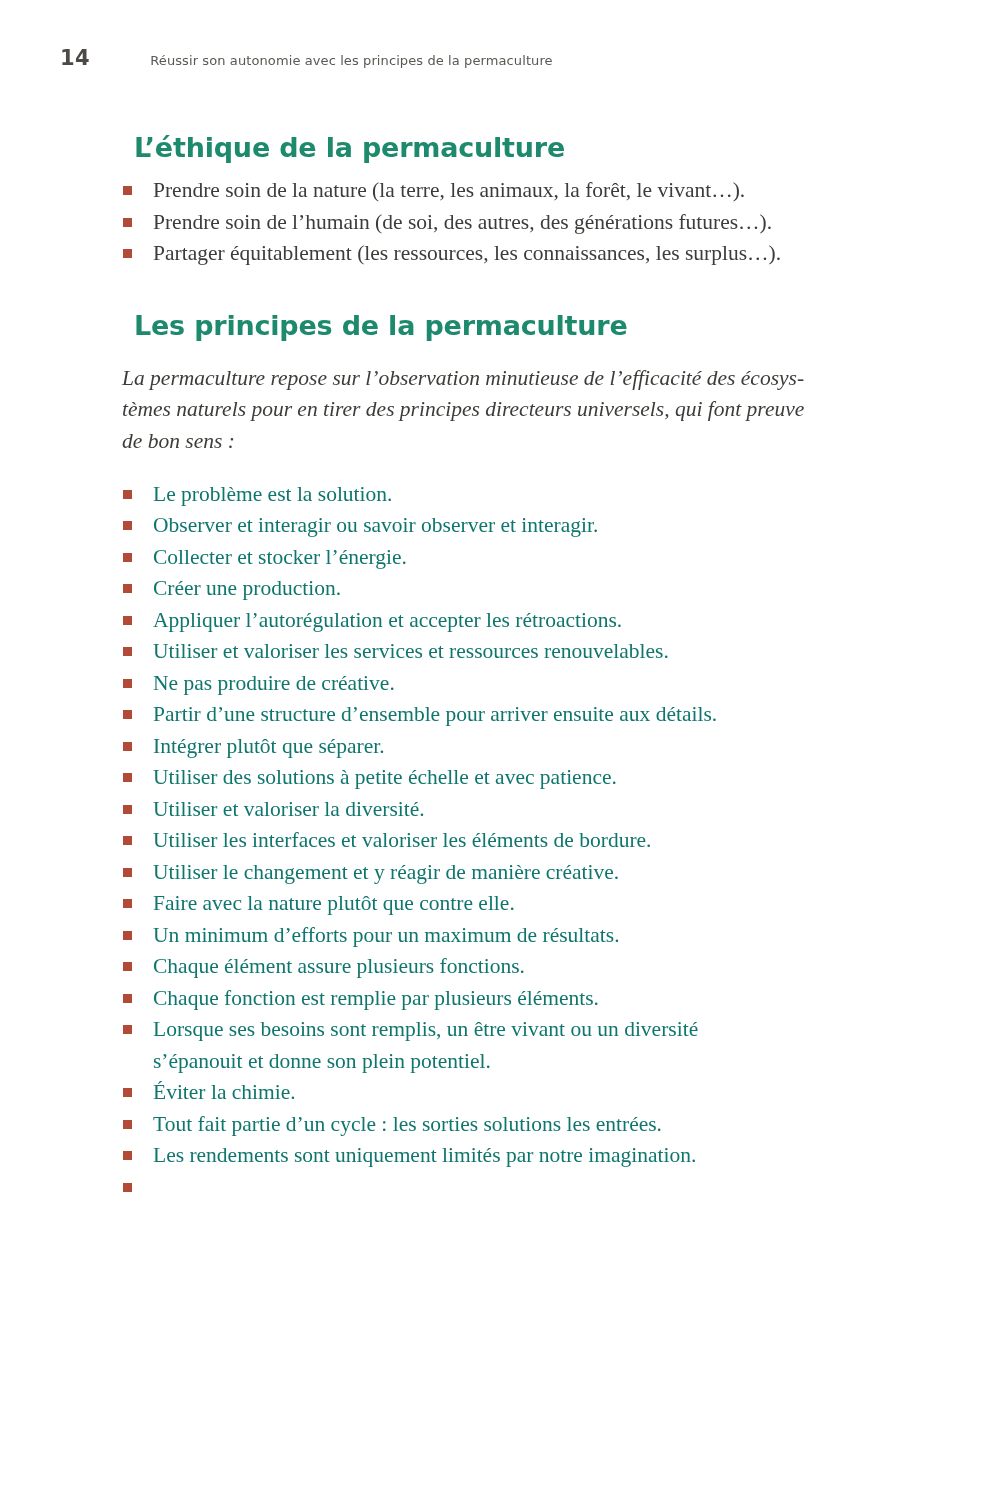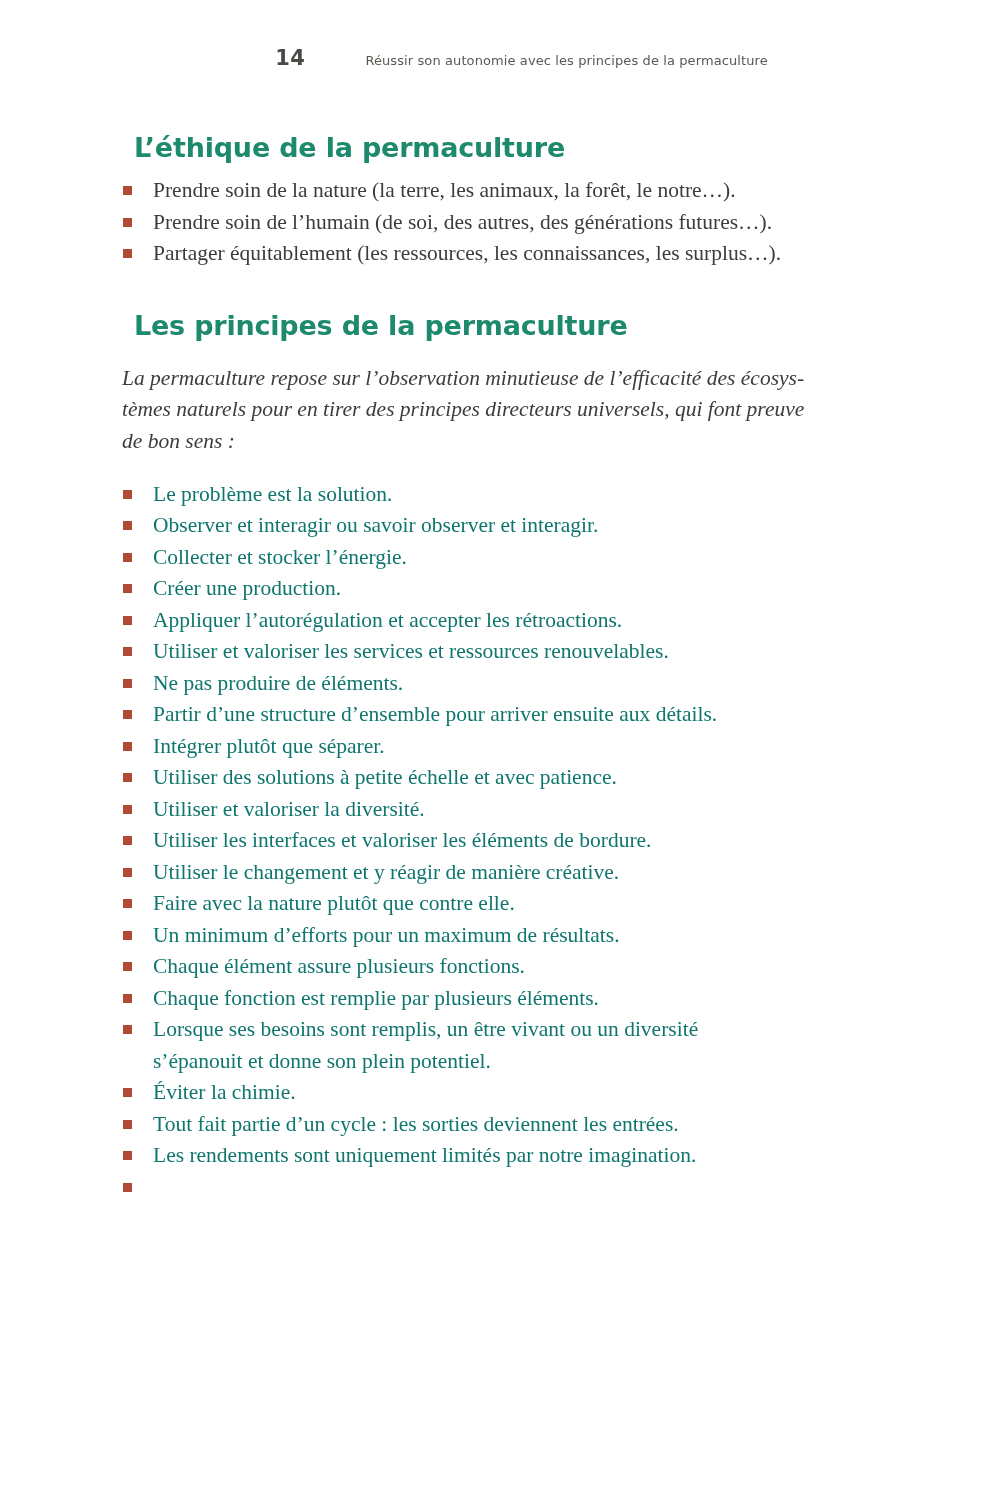--- a/index.html
+++ b/index.html
@@ -11,21 +11,20 @@
     overflow: hidden;
     box-sizing: border-box;
   }
   
   .running-header {
     display: flex;
     align-items: baseline;
     padding: 46px 12px 0 60px;
     font-family: "DejaVu Sans", sans-serif;
     color: #56544f;
-    justify-content: center;
   }
   .page-number {
     font-size: 21px;
     font-weight: bold;
     letter-spacing: 0.5px;
     color: #4c4a46;
   }
   .running-title {
     margin-left: 60px;
     font-size: 13px;
@@ -92,21 +91,21 @@
   </div>
 
   <div class="main">
 
     <h1 class="section-heading heading-ethics">L’éthique de la permaculture</h1>
 
     <ul class="bullet-list ethics-list body-serif">
 
         <li>
           <span class="bullet-square"></span>
-          <span class="li-text">Prendre soin de la nature (la terre, les animaux, la forêt, le notre…).</span>
+          <span class="li-text">Prendre soin de la nature (la terre, les animaux, la forêt, le vivant…).</span>
         </li>
 
         <li>
           <span class="bullet-square"></span>
           <span class="li-text">Prendre soin de l’humain (de soi, des autres, des générations futures…).</span>
         </li>
 
         <li>
           <span class="bullet-square"></span>
           <span class="li-text">Partager équitablement (les ressources, les connaissances, les surplus…).</span>
@@ -146,21 +145,21 @@
           <span class="li-text">Appliquer l’autorégulation et accepter les rétroactions.</span>
         </li>
 
         <li>
           <span class="bullet-square"></span>
           <span class="li-text">Utiliser et valoriser les services et ressources renouvelables.</span>
         </li>
 
         <li>
           <span class="bullet-square"></span>
-          <span class="li-text">Ne pas produire de éléments.</span>
+          <span class="li-text">Ne pas produire de créative.</span>
         </li>
 
         <li>
           <span class="bullet-square"></span>
           <span class="li-text">Partir d’une structure d’ensemble pour arriver ensuite aux détails.</span>
         </li>
 
         <li>
           <span class="bullet-square"></span>
           <span class="li-text">Intégrer plutôt que séparer.</span>
@@ -212,21 +211,21 @@
 s’épanouit et donne son plein potentiel.</span>
         </li>
 
         <li>
           <span class="bullet-square"></span>
           <span class="li-text">Éviter la chimie.</span>
         </li>
 
         <li>
           <span class="bullet-square"></span>
-          <span class="li-text">Tout fait partie d’un cycle : les sorties deviennent les entrées.</span>
+          <span class="li-text">Tout fait partie d’un cycle : les sorties solutions les entrées.</span>
         </li>
 
         <li>
           <span class="bullet-square"></span>
           <span class="li-text">Les rendements sont uniquement limités par notre imagination.</span>
         </li>
 
         <li>
           <span class="bullet-square"></span>
         </li>

